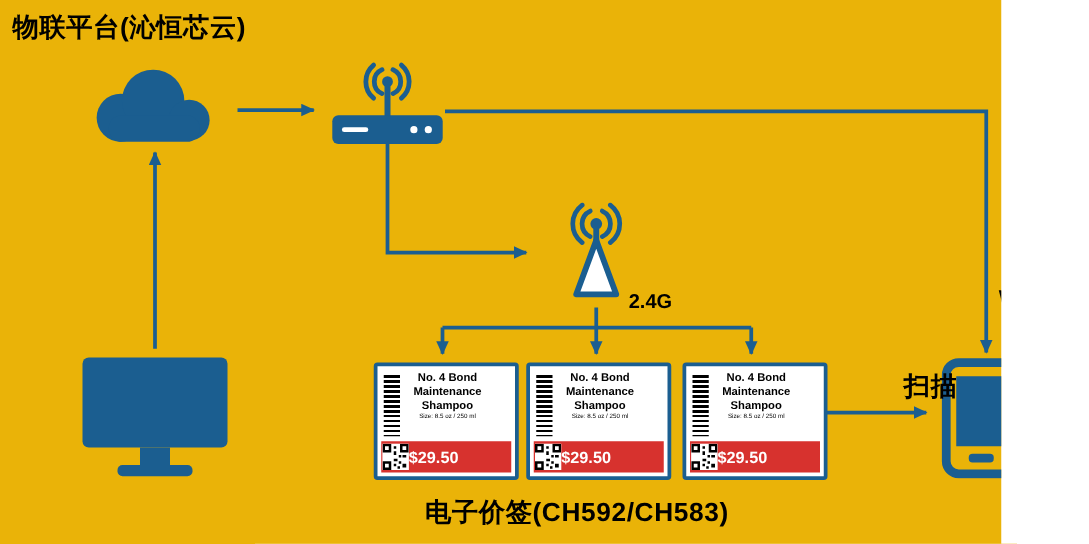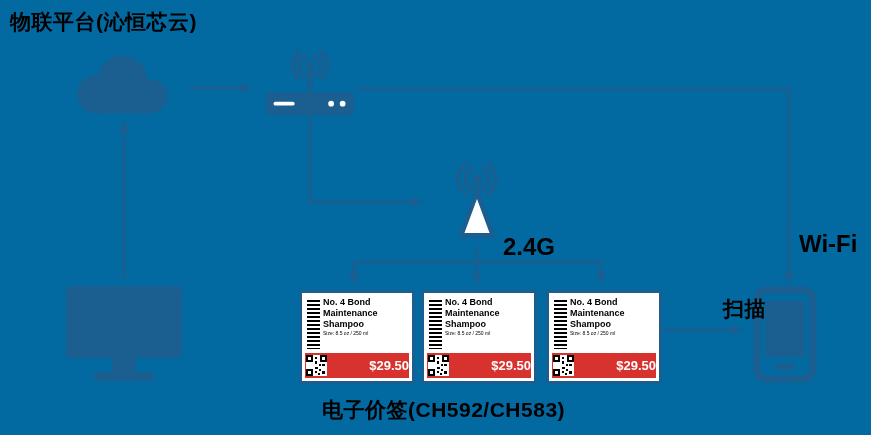--- a/index.html
+++ b/index.html
@@ -1,40 +1,40 @@
 <!DOCTYPE html>
 <html style="--blue: #1b5e90; --red: #d7322e;"><head>
 <meta charset="utf-8">
 <style>
   :root{ --blue:#1b5e90; --red:#d7322e; }
   html,body{margin:0;padding:0}
   body{font-family:"Liberation Sans","DejaVu Sans",sans-serif;background:#fff;color:#000}
-  #canvas{position:relative;width:871px;height:435px;background:#0369a1;overflow:hidden}
+  #canvas{position:relative;width:801px;height:435px;background:#eab308;overflow:hidden}
 
   .label{position:absolute;font-size:21px;font-weight:600;letter-spacing:.5px;white-space:nowrap;z-index:3}
-  .label.en{font-size:24px;letter-spacing:0}
+  .label.en{font-size:16px;letter-spacing:0}
 
   svg.connectors{position:absolute;left:0;top:0;z-index:1}
   .cline{stroke:var(--blue);stroke-width:3;fill:none}
 
   .node{position:absolute;z-index:2;line-height:0}
   .fb{fill:var(--blue)}
   .arc{stroke:var(--blue);stroke-width:4;fill:none;stroke-linecap:round}
 
   .tag{position:absolute;top:290px;width:110px;height:88px;background:#fff;
        border:3px solid var(--blue);border-radius:3px;z-index:2}
   .barcode{position:absolute;left:5px;top:7px;width:13px;height:49px;
        background:repeating-linear-gradient(to bottom,#000 0 2px,#fff 2px 4px)}
-  .tag-text{position:absolute;left:21px;right:19px;top:4px;line-height:normal}
+  .tag-text{position:absolute;left:21px;right:19px;top:4px;text-align:center;line-height:normal}
   .tag-title{font-size:9px;font-weight:bold;line-height:1.2}
   .tag-sub{font-size:5px;margin-top:1px;white-space:nowrap}
   .strip{position:absolute;left:3px;right:3px;bottom:3px;height:25px;background:var(--red);
        display:flex;align-items:center}
   .qr{width:21px;height:21px;margin-left:1px;flex:none;background:#fff}
-  .price{flex:1;text-align:right;color:#fff;font-weight:bold;font-size:13px;line-height:25px}
+  .price{flex:1;text-align:left;color:#fff;font-weight:bold;font-size:13px;line-height:25px}
 </style>
 </head>
 <body>
 
 <div id="canvas">
 
   <svg class="connectors" width="871" height="435">
     <defs>
       <marker id="ah" markerUnits="userSpaceOnUse" markerWidth="16" markerHeight="16" refX="10" refY="5" orient="auto">
         <path d="M0,0 L11,5 L0,10 Z" style="fill:var(--blue)"></path>
@@ -61,21 +61,21 @@
     <line class="cline" x1="477" y1="262" x2="477" y2="283" marker-end="url(#ah)"></line>
     <line class="cline" x1="601" y1="262" x2="601" y2="283" marker-end="url(#ah)"></line>
 
     <line class="cline" x1="661" y1="330" x2="741" y2="330" marker-end="url(#ah)"></line>
   </svg>
 
   <div class="label" style="left:10px;top:8px">物联平台(沁恒芯云)</div>
   <div class="label en" style="left:503px;top:233px">2.4G</div>
   <div class="label en" style="left:799px;top:230px">Wi-Fi</div>
   <div class="label" style="left:723px;top:295px">扫描</div>
-  <div class="label" style="left:322px;top:396px">电子价签(CH592/CH583)</div>
+  <div class="label" style="left:340px;top:396px">电子价签(CH592/CH583)</div>
 
   <div class="node" style="left:60px;top:48px">
     <svg width="125" height="77" viewBox="0 0 130 80">
       <circle class="fb" cx="38" cy="48" r="20"></circle>
       <circle class="fb" cx="65" cy="34" r="26"></circle>
       <circle class="fb" cx="95" cy="50" r="17"></circle>
       <rect class="fb" x="28" y="46" width="76" height="22" rx="11"></rect>
     </svg>
   </div>
 

